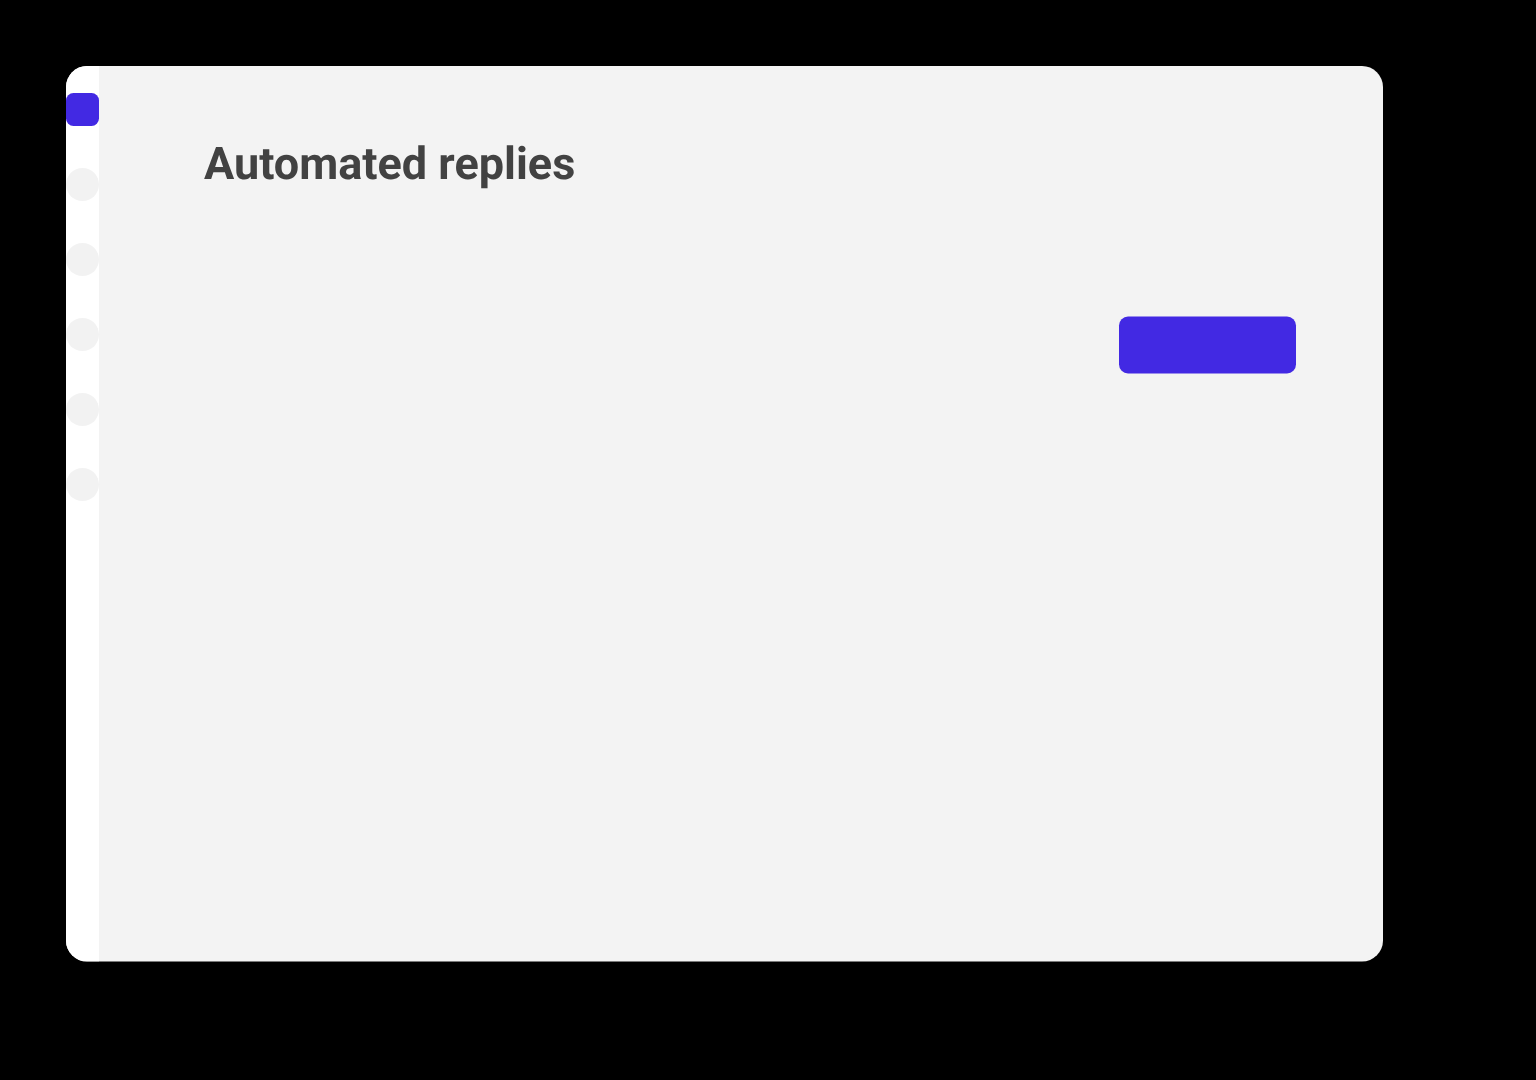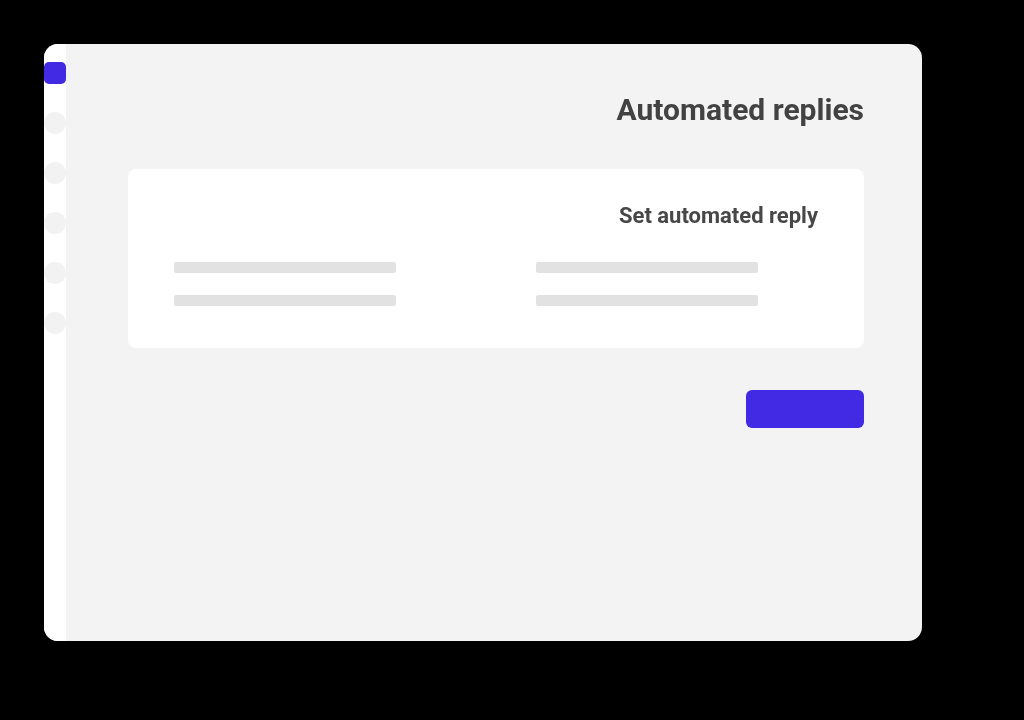--- a/index.html
+++ b/index.html
@@ -1,19 +1,18 @@
 <!DOCTYPE html>
 <html><head>
   <meta charset="utf-8">
   <style>
     * {
       margin: 0;
       padding: 0;
       box-sizing: border-box;
-      text-align: right;
     }
     
     body {
       font-family: -apple-system, BlinkMacSystemFont, 'Segoe UI', Roboto, Helvetica, Arial, sans-serif;
       background: #000;
       width: 1024px;
       height: 720px;
       overflow: hidden;
       display: flex;
       align-items: flex-start;
@@ -132,33 +131,19 @@
     <div class="sidebar-item"></div>
     <div class="sidebar-item"></div>
     <div class="sidebar-item"></div>
     <div class="sidebar-item"></div>
     <div class="sidebar-item"></div>
   </nav>
 
   <main class="main-content">
     <h1 class="page-title">Automated replies</h1>
 
-    <div class="card">
-      <h2 class="card-title">Set automated reply</h2>
-
-      <div class="form-columns">
-        <div class="form-column">
-          <div class="placeholder-bar"></div>
-          <div class="placeholder-bar"></div>
-        </div>
-        <div class="form-column">
-          <div class="placeholder-bar"></div>
-          <div class="placeholder-bar"></div>
-        </div>
-      </div>
-    </div>
 
     <div class="action-row">
       <button class="primary-button"></button>
     </div>
   </main>
 
 </div>
 
 </body></html>

